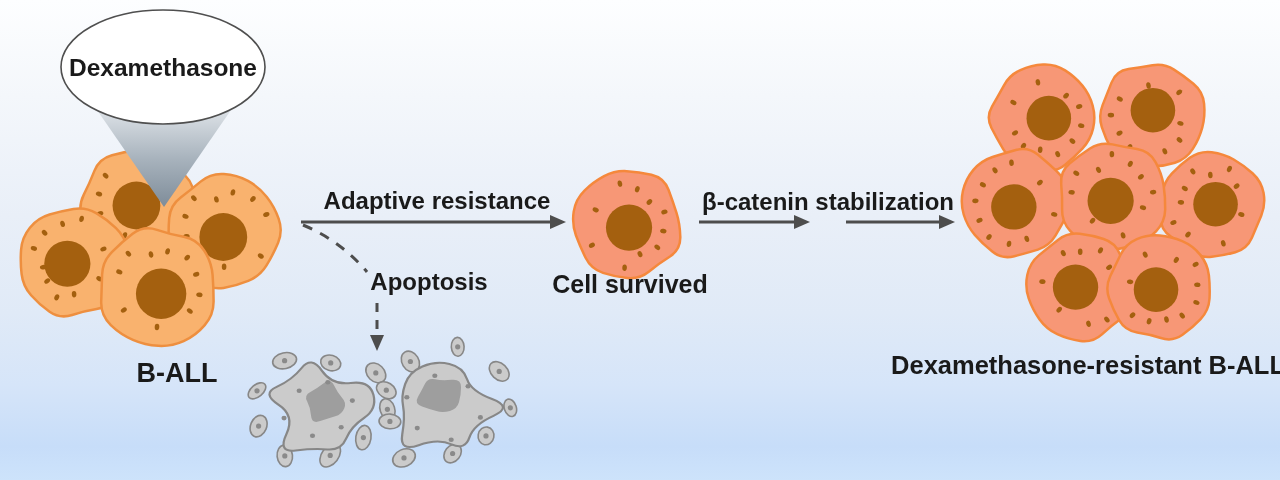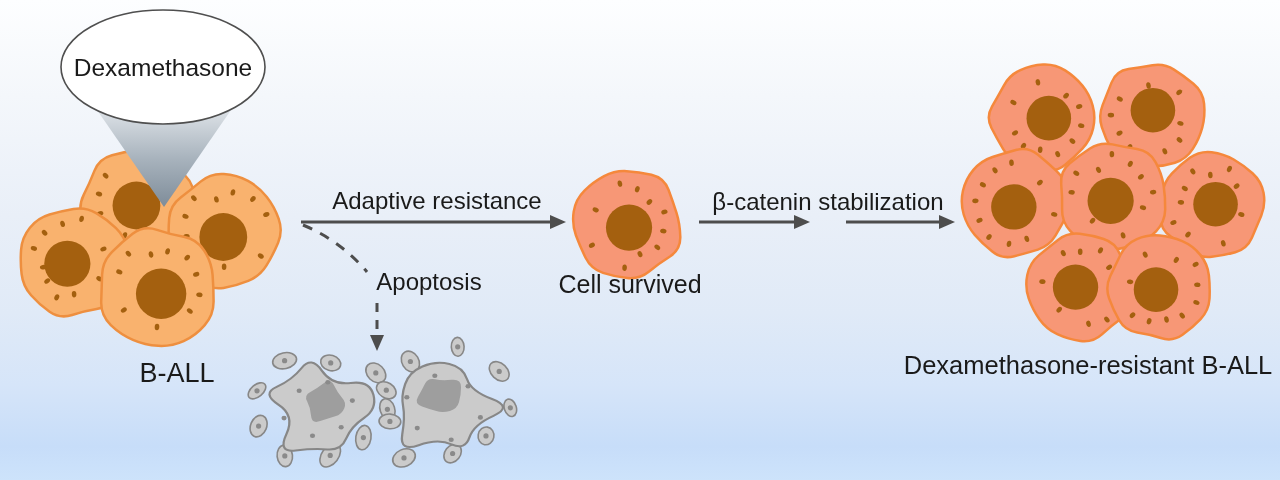--- a/index.html
+++ b/index.html
@@ -1,17 +1,17 @@
 <!DOCTYPE html>
 <html><head>
 <meta charset="utf-8">
 <style>
   html,body{margin:0;padding:0;}
   body{width:1280px;height:480px;overflow:hidden;}
-  .stage{position:relative;width:1280px;height:416px;}
+  .stage{position:relative;width:1280px;height:416px;font-weight:bold;}
   svg text{font-family:"Liberation Sans","DejaVu Sans",sans-serif;}
 </style>
 </head>
 <body style="background: linear-gradient(rgb(253, 254, 255) 0%, rgb(244, 247, 251) 20%, rgb(233, 239, 248) 45%, rgb(224, 234, 247) 65%, rgb(214, 229, 249) 80%, rgb(199, 221, 249) 93%, rgb(205, 227, 251) 100%);">
 
 <div class="stage">
 <svg id="diagram" width="1280" height="480" viewBox="0 0 1280 480">
   <defs>
     <linearGradient id="funnelGrad" x1="0" y1="0" x2="0" y2="1">
       <stop offset="0" stop-color="#DDE2E7"></stop>

